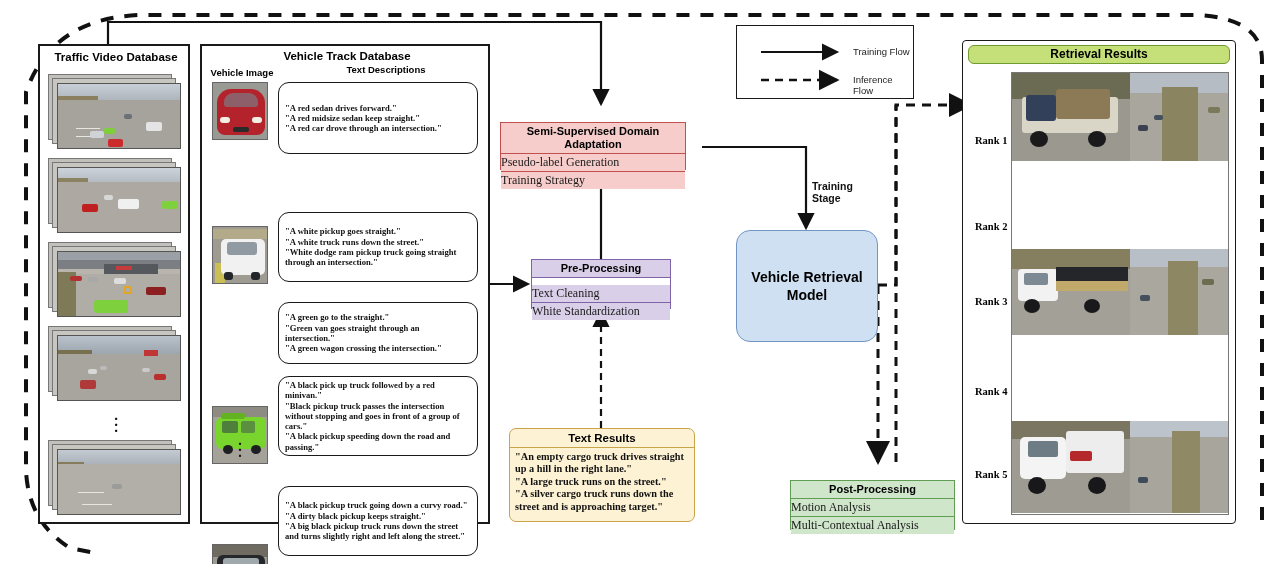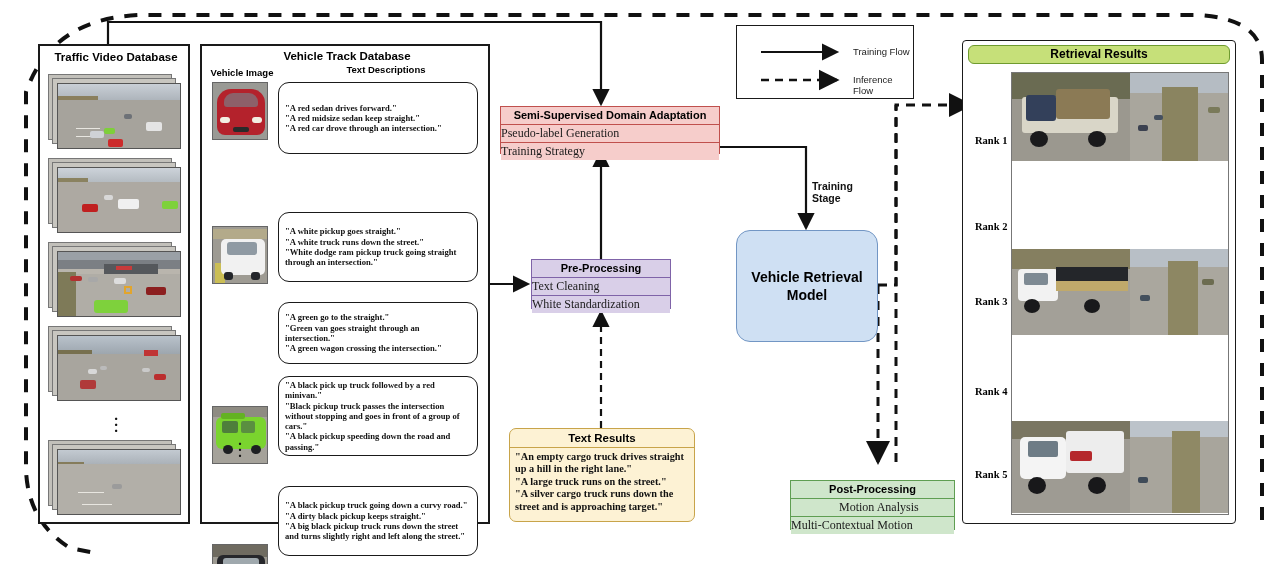--- a/index.html
+++ b/index.html
@@ -21,26 +21,26 @@
   .stage .row.sep{border-bottom:1.5px solid #1a1a1a;}
 
   .pink  .hdr,.pink  .row{background:#f6cdcb;}
   .pink{border-color:#c0504d;}
   .pink .hdr{border-bottom-color:#c0504d;}
   .pink .row.sep{border-bottom-color:#c0504d;}
 
   .purple .hdr,.purple .row{background:#d9cfe8;}
   .purple{border-color:#7f63a8;}
   .purple .hdr{border-bottom-color:#7f63a8;}
-  .purple .row.sep{border-bottom-color:#7f63a8;}
+  .purple .row.sep{border-bottom-color:#7f63a8;margin-top:7px;}
 
   .green .hdr,.green .row{background:#cfe6cb;}
   .green{border-color:#5f9e52;}
   .green .hdr{border-bottom-color:#5f9e52;}
-  .green .row.sep{border-bottom-color:#5f9e52;padding-left:48px;}
+  .green .row.sep{border-bottom-color:#5f9e52;}
 
   
   .tq{border:1.5px solid #c8a44a;border-radius:7px;background:#fdf2d4;overflow:hidden;}
   .tq .hdr{font-weight:bold;text-align:center;font-size:11.5px;padding:3px 0;
        border-bottom:1.5px solid #c8a44a;font-family:"Liberation Sans",sans-serif;color:#000;}
   .tq .body{font-family:"Liberation Serif",serif;font-size:10.3px;line-height:12.4px;
        padding:3px 5px;color:#111;font-weight:bold;}
 
   
   .bubble{border:1.3px solid #1a1a1a;border-radius:11px;background:#fff;
@@ -284,21 +284,21 @@
 
     <div class="abs bubble" style="left:76px;top:440px;width:200px;height:70px;">
       <div>
         <span>"A black pickup truck going down a curvy road."</span>
         <span>"A dirty black pickup keeps straight."</span>
         <span>"A big black pickup truck runs down the street and turns slightly right and left along   the street."</span>
       </div>
     </div>
   </div>
 
-  <div class="abs stage pink" style="left:500px;top:106px;width:220px;height:48px;">
+  <div class="abs stage pink" style="left:500px;top:122px;width:186px;height:48px;">
     <div class="hdr">Semi-Supervised Domain Adaptation</div>
     <div class="row sep">Pseudo-label Generation</div>
     <div class="row">Training Strategy</div>
   </div>
 
   <div class="abs stage purple" style="left:531px;top:259px;width:140px;height:50px;">
     <div class="hdr">Pre-Processing</div>
     <div class="row sep">Text Cleaning</div>
     <div class="row">White Standardization</div>
   </div>
@@ -331,21 +331,21 @@
   <div class="abs model" style="left:736px;top:230px;width:142px;height:112px;">
     <div>
       <div>Vehicle Retrieval</div>
       <div>Model</div>
     </div>
   </div>
 
   <div class="abs stage green" style="left:790px;top:464px;width:165px;height:50px;margin-top:16px;">
     <div class="hdr">Post-Processing</div>
     <div class="row sep">Motion Analysis</div>
-    <div class="row">Multi-Contextual Motion</div>
+    <div class="row">Multi-Contextual Analysis</div>
   </div>
 
   <div class="abs" style="left:962px;top:40px;width:274px;height:484px;border:1.5px solid #1a1a1a;border-radius:4px;background:#fff;">
     <div class="abs results-hdr" style="left:5px;top:4px;width:262px;height:19px;">Retrieval Results</div>
 
     <div class="abs rank-label" style="left:12px;top:94px;">Rank 1</div>
     <div class="abs rank-label" style="left:12px;top:180px;">Rank 2</div>
     <div class="abs rank-label" style="left:12px;top:255px;">Rank 3</div>
     <div class="abs rank-label" style="left:12px;top:345px;">Rank 4</div>
     <div class="abs rank-label" style="left:12px;top:428px;">Rank 5</div>

